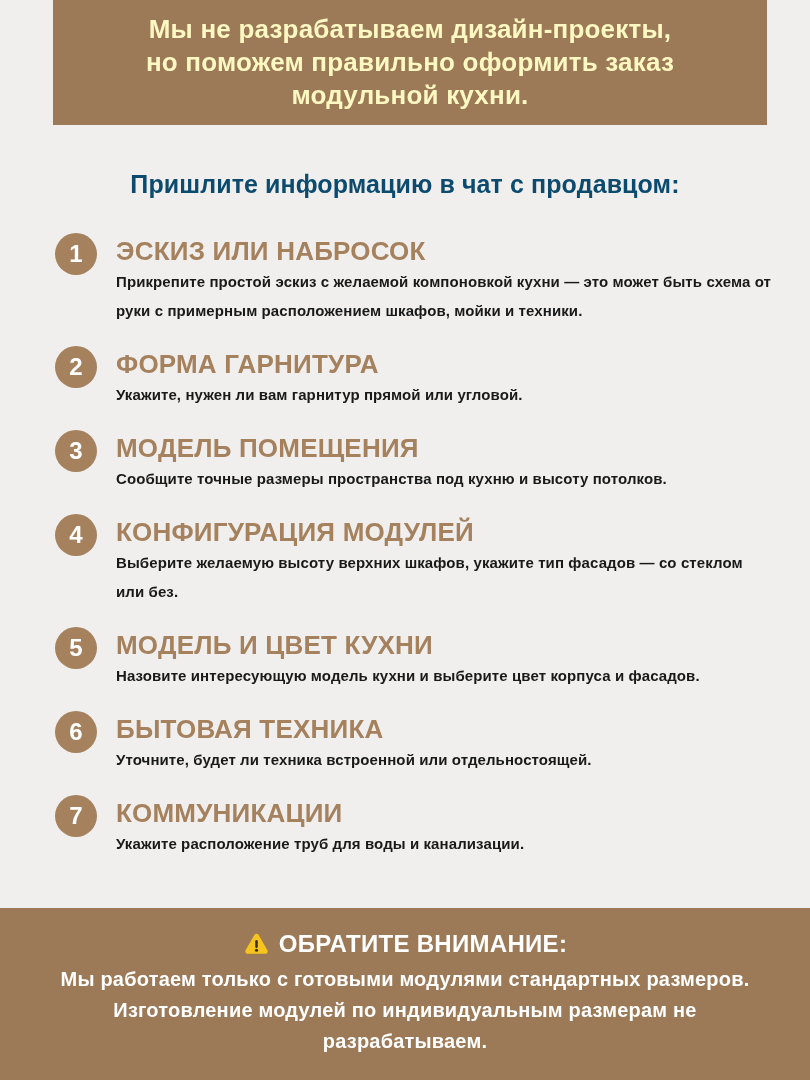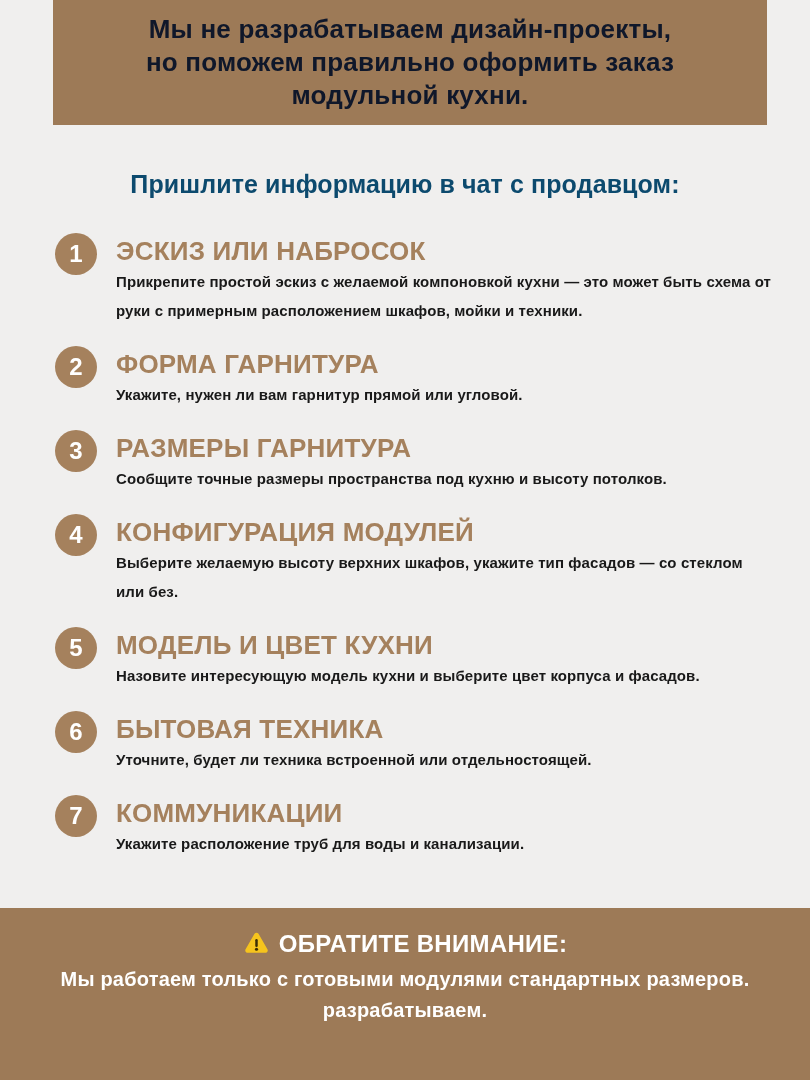--- a/index.html
+++ b/index.html
@@ -8,21 +8,21 @@
     background: #f0efee;
     font-family: "Liberation Sans", "DejaVu Sans", sans-serif;
     overflow: hidden;
     position: relative;
   }
   .top-banner {
     margin-left: 53px;
     width: 714px;
     height: 125px;
     background: #9d7a57;
-    color: #0f172a;
+    color: #fef9c3;
     display: flex;
     flex-direction: column;
     align-items: center;
     justify-content: center;
     text-align: right;
   }
   .top-banner .line {
     font-size: 26px;
     font-weight: 700;
     line-height: 33px;
@@ -79,21 +79,21 @@
     left: 0; top: 908px;
     width: 810px;
     height: 172px;
     background: #9d7a57;
     color: #ffffff;
     text-align: center;
     padding-top: 22px;
   }
   .notice-heading-row {
     display: flex;
-    align-items: flex-start;
+    align-items: flex-end;
     justify-content: center;
     gap: 9px;
     margin-bottom: 6px;
   }
   .warning-icon { width: 27px; height: 27px; display: inline-block; }
   .notice-heading {
     font-size: 24px;
     font-weight: 700;
     letter-spacing: 0.3px;
   }
@@ -129,21 +129,21 @@
     <div class="step-number">2</div>
     <div class="step-content">
       <div class="step-title">ФОРМА ГАРНИТУРА</div>
       <div class="step-desc">Укажите, нужен ли вам гарнитур прямой или угловой.</div>
     </div>
   </div>
 
   <div class="step">
     <div class="step-number">3</div>
     <div class="step-content">
-      <div class="step-title">РАЗМЕРЫ ГАРНИТУРА</div>
+      <div class="step-title">МОДЕЛЬ ПОМЕЩЕНИЯ</div>
       <div class="step-desc">Сообщите точные размеры пространства под кухню и высоту потолков.</div>
     </div>
   </div>
 
   <div class="step">
     <div class="step-number">4</div>
     <div class="step-content">
       <div class="step-title">КОНФИГУРАЦИЯ МОДУЛЕЙ</div>
       <div class="step-desc">Выберите желаемую высоту верхних шкафов, укажите тип фасадов — со стеклом или без.</div>
     </div>
@@ -180,14 +180,15 @@
     <span class="warning-icon">
       <svg viewBox="0 0 24 24" width="27" height="27" aria-hidden="true">
         <path d="M10.2 3.4c.8-1.4 2.8-1.4 3.6 0l7.9 13.8c.8 1.4-.2 3.1-1.8 3.1H4.1c-1.6 0-2.6-1.7-1.8-3.1L10.2 3.4z" fill="#f6c41d"></path>
         <rect x="10.9" y="8" width="2.2" height="7" rx="1.1" fill="#3b2d05"></rect>
         <circle cx="12" cy="17.1" r="1.4" fill="#3b2d05"></circle>
       </svg>
     </span>
     <span class="notice-heading">ОБРАТИТЕ ВНИМАНИЕ:</span>
   </div>
   <div class="notice-line">Мы работаем только с готовыми модулями стандартных размеров.</div>
+  <div class="notice-line">Изготовление модулей по индивидуальным размерам не</div>
   <div class="notice-line">разрабатываем.</div>
 </div>
 
 </body></html>

